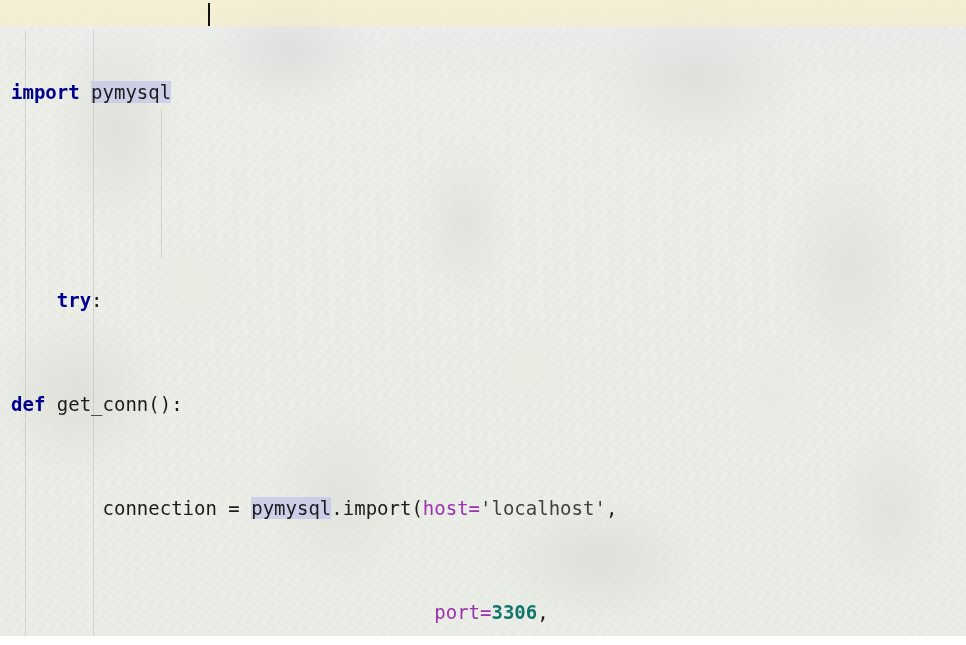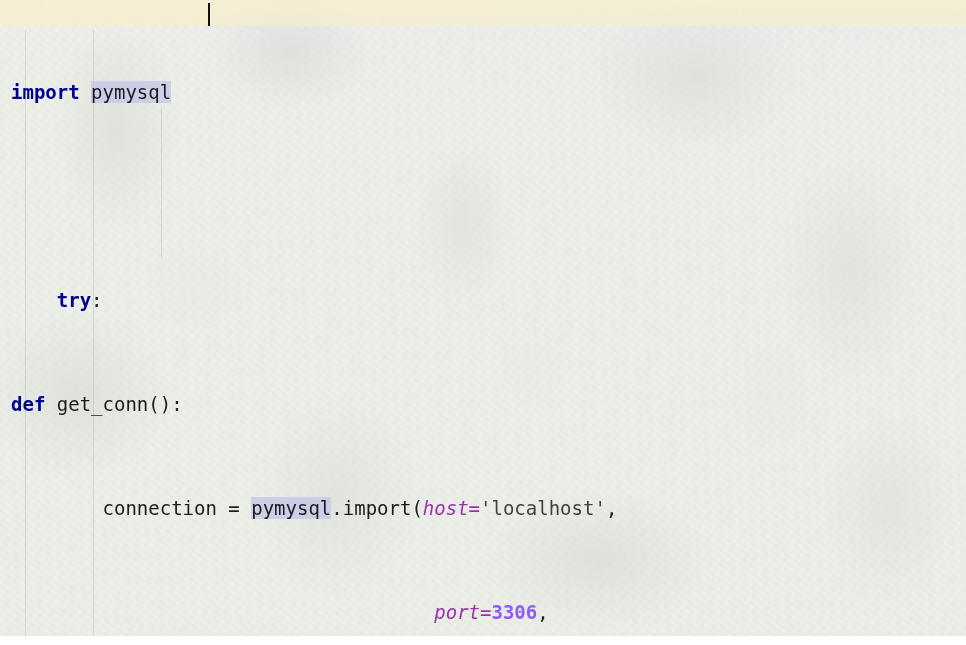--- a/index.html
+++ b/index.html
@@ -76,22 +76,22 @@
     white-space: pre;
     color: #1c1c1c;
   }
   .line {
     height: 26px;
     white-space: pre;
   }
   
   .kw      { color: #00008f; font-weight: bold; }   
   .str     { color: #404040; font-weight: normal; }   
-  .num     { color: #8b5cf6; font-weight: bold; }   
-  .kwarg   { color: #9a32b0; font-style: italic; }                      
+  .num     { color: #0f766e; font-weight: bold; }   
+  .kwarg   { color: #9a32b0; }                      
   .plain   { color: #1c1c1c; }
   
   .hl-ident { background: rgba(197,199,233,0.78); }  
   #caret {
     position: absolute;
     width: 2px;
     background: #101010;
     height: 23px;
   }
 </style>

